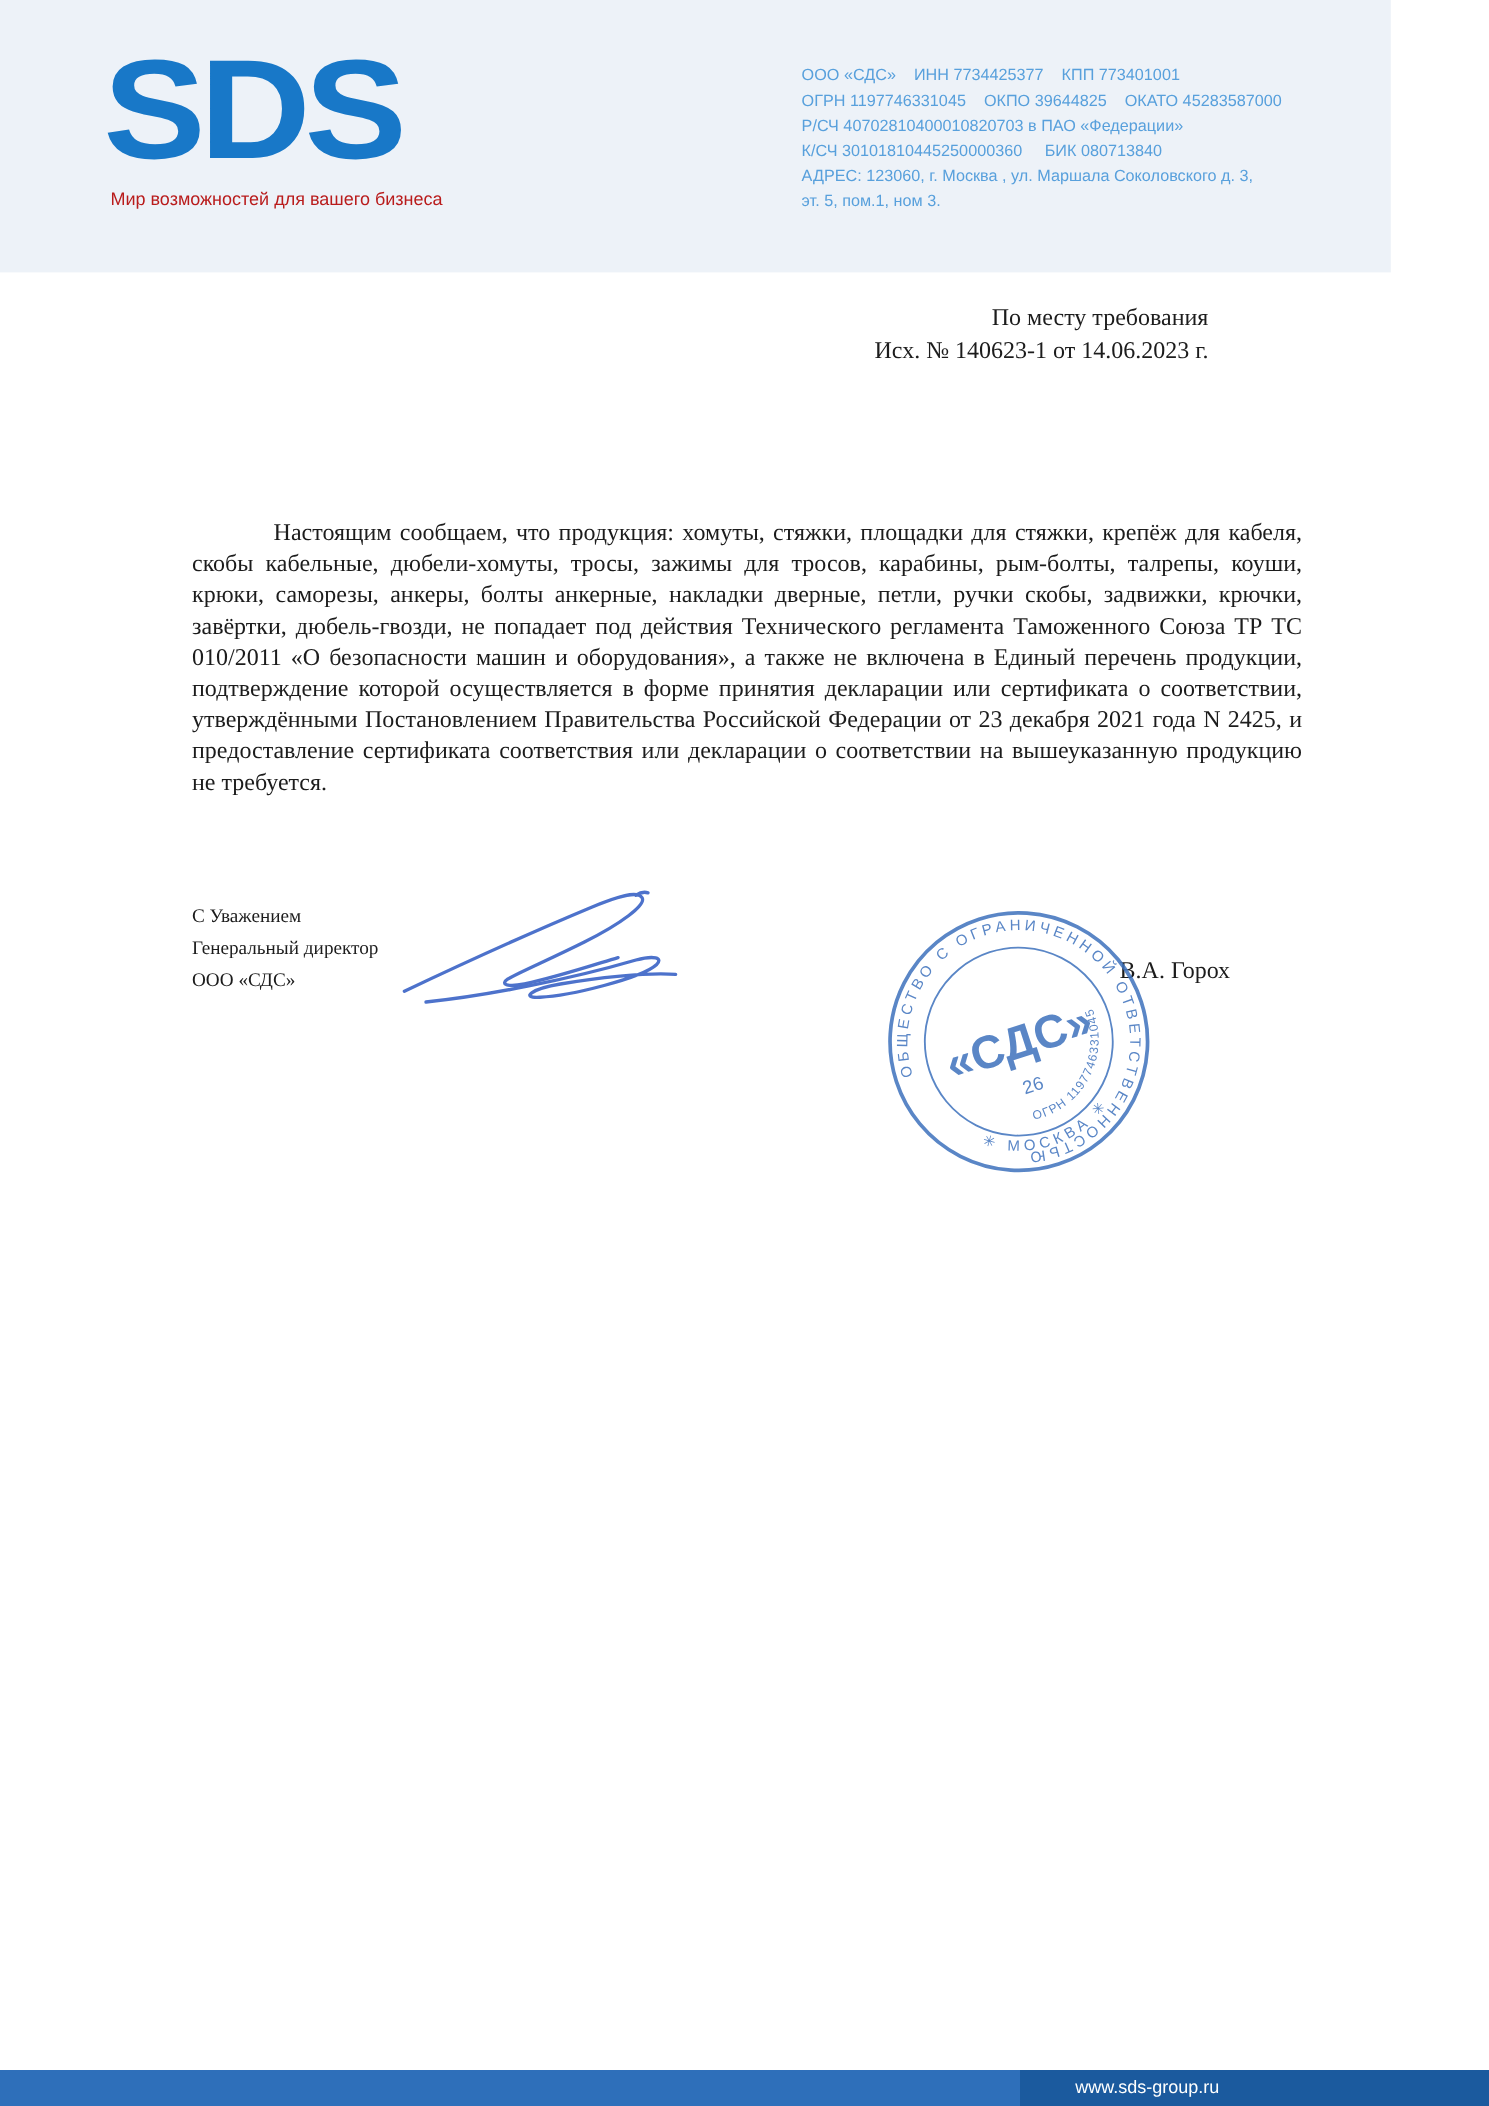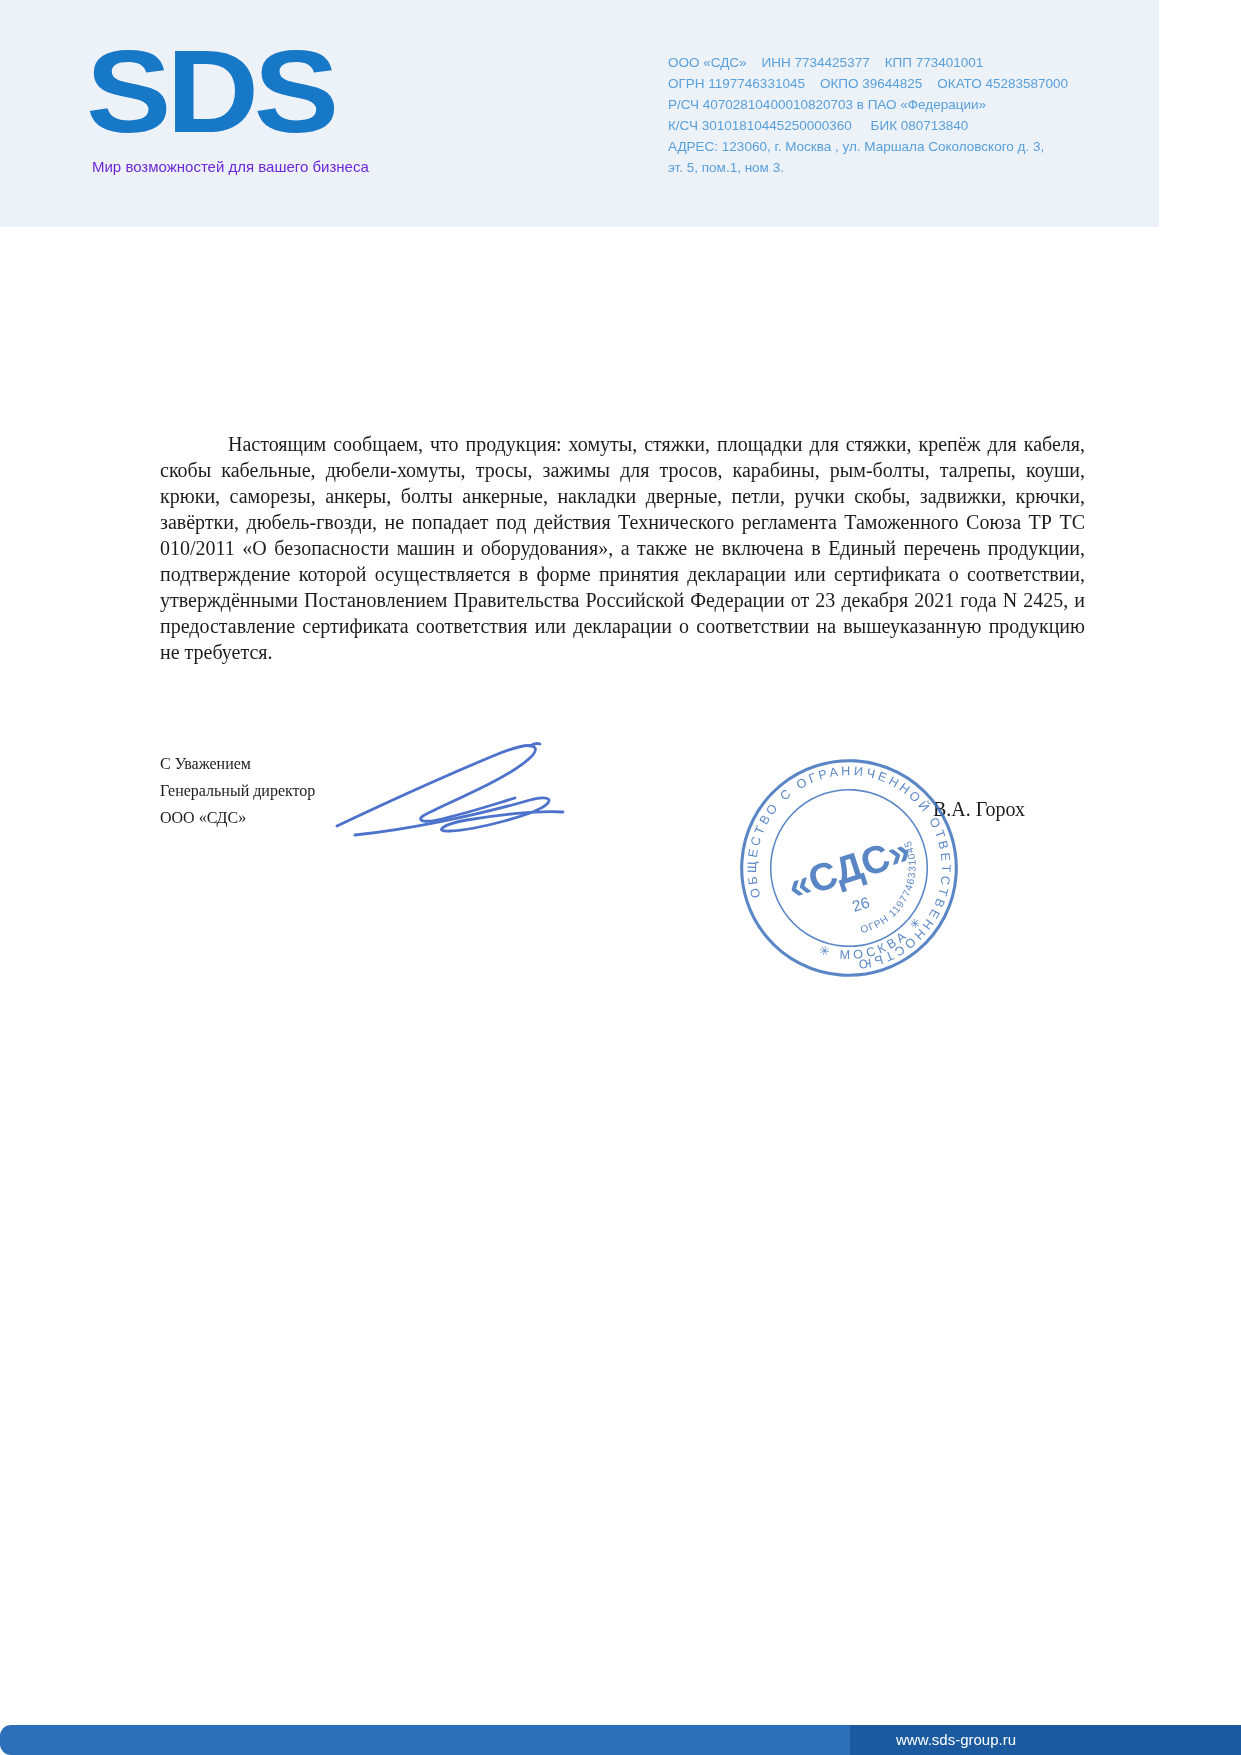--- a/index.html
+++ b/index.html
@@ -29,21 +29,21 @@
     line-height: 1;
     letter-spacing: -5px;
     color: #1878c8;
     transform: scaleY(0.92);
   }
   .tagline {
     position: absolute;
     left: 92px; top: 158px;
     font-family: "Liberation Sans", sans-serif;
     font-size: 15px;
-    color: #6d28d9;
+    color: #b91c1c;
   }
   .company-details {
     position: absolute;
     left: 668px; top: 52px;
     font-family: "Liberation Sans", sans-serif;
     font-size: 13.5px;
     line-height: 21px;
     color: #58a0dc;
   }
   .detail-line { white-space: pre-wrap; }
@@ -97,21 +97,20 @@
   .stamp-text {
     fill: #3e72bd;
     font-family: "Liberation Sans", sans-serif;
   }
   
   .footer-bar {
     position: absolute;
     left: 0; bottom: 0;
     width: 1241px; height: 30px;
     background: #2e6fba;
-    border-radius: 11px;
   }
   .footer-dark {
     position: absolute;
     left: 850px; top: 0;
     width: 391px; height: 30px;
     background: #1b5a9e;
   }
   .footer-url {
     display: block;
     padding-left: 46px;
@@ -133,20 +132,24 @@
     <div class="company-details">
       <div class="detail-line">ООО «СДС»    ИНН 7734425377    КПП 773401001</div>
       <div class="detail-line">ОГРН 1197746331045    ОКПО 39644825    ОКАТО 45283587000</div>
       <div class="detail-line">Р/СЧ 40702810400010820703 в ПАО «Федерации»</div>
       <div class="detail-line">К/СЧ 30101810445250000360     БИК 080713840</div>
       <div class="detail-line">АДРЕС: 123060, г. Москва , ул. Маршала Соколовского д. 3,</div>
       <div class="detail-line">эт. 5, пом.1, ном 3.</div>
     </div>
   </div>
 
+  <div class="recipient-block">
+    <div>По месту требования</div>
+    <div>Исх. № 140623-1 от 14.06.2023 г.</div>
+  </div>
 
 
   <div class="letter-body">
     <p class="para-1">Настоящим сообщаем, что продукция: хомуты, стяжки, площадки для стяжки, крепёж для кабеля, скобы кабельные, дюбели-хомуты, тросы, зажимы для тросов, карабины, рым-болты, талрепы, коуши, крюки, саморезы, анкеры, болты анкерные, накладки дверные, петли, ручки скобы, задвижки, крючки, завёртки, дюбель-гвозди, не попадает под действия Технического регламента Таможенного Союза ТР ТС 010/2011 «О безопасности машин и оборудования», а также не включена в Единый перечень продукции, подтверждение которой осуществляется в форме принятия декларации или сертификата о соответствии, утверждёнными Постановлением Правительства Российской Федерации от 23 декабря 2021 года N 2425, и предоставление сертификата соответствия или декларации о соответствии на вышеуказанную продукцию не требуется.</p>
   </div>
 
   <div class="closing-block">
     <div>С Уважением</div>
     <div>Генеральный директор</div>
     <div>ООО «СДС»</div>

